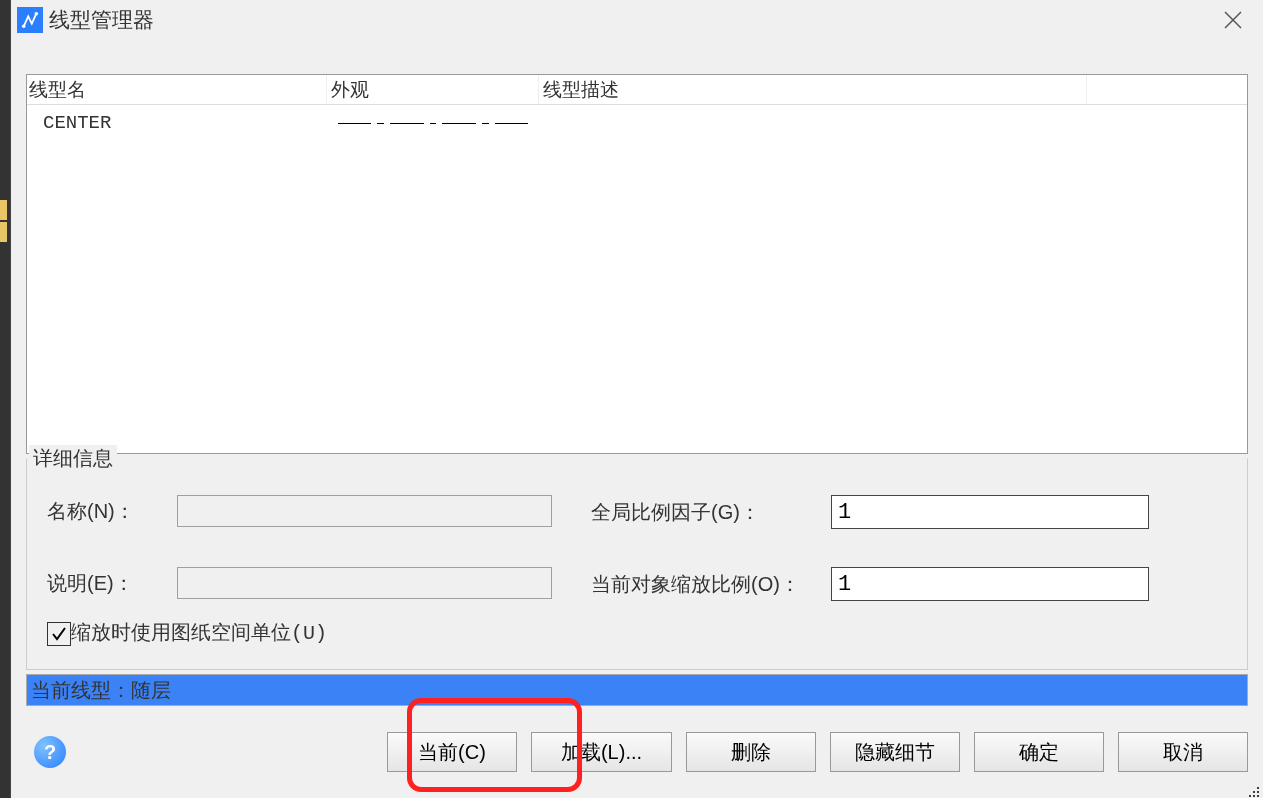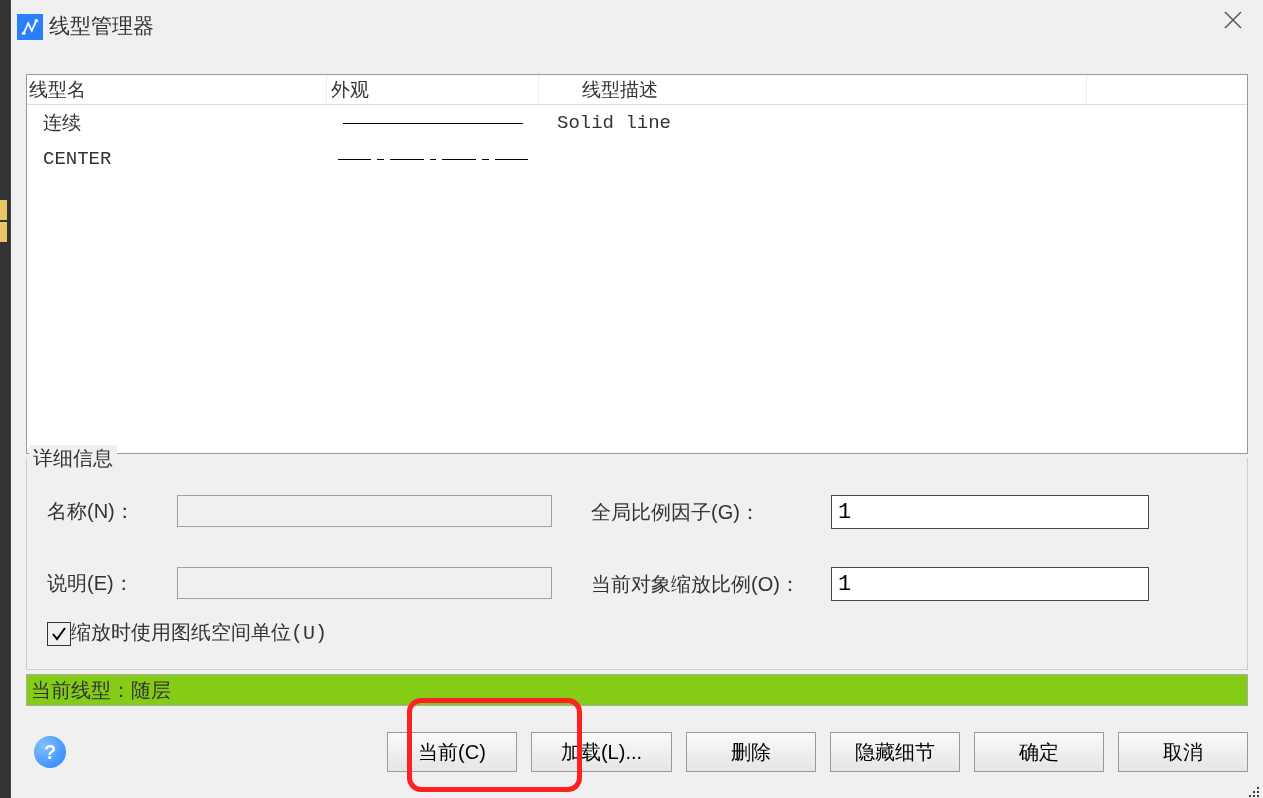--- a/index.html
+++ b/index.html
@@ -34,21 +34,21 @@
     }
     .left-edge::after {
       content: '';
       position: absolute;
       top: 222px; left: 0; width: 7px; height: 20px;
       background: #e8c565;
     }
     .titlebar {
       height: 40px;
       display: flex;
-      align-items: flex-end;
+      align-items: center;
       padding-left: 6px;
       position: relative;
     }
     .app-icon {
       width: 26px; height: 26px;
       background: #2a7fff;
       display: flex;
       align-items: center;
       justify-content: center;
     }
@@ -79,21 +79,21 @@
       font-family: "SimSun", "Courier New", monospace;
     }
     .table-header {
       display: flex;
       height: 30px;
       border-bottom: 1px solid #ddd;
       color: #333;
     }
     .col-name { width: 300px; padding-left: 2px; border-right: 1px solid #eee; display: flex; align-items: center; }
     .col-app { width: 212px; padding-left: 4px; border-right: 1px solid #eee; display: flex; align-items: center; }
-    .col-desc { flex: 1; padding-left: 4px; border-right: 1px solid #eee; display: flex; align-items: center; margin-left: 39px; }
+    .col-desc { flex: 1; padding-left: 4px; border-right: 1px solid #eee; display: flex; align-items: center; }
     .col-spare { width: 160px; }
     .table-row {
       display: flex; height: 36px; align-items: center;
     }
     .row-name { width: 300px; padding-left: 16px; }
     .row-app { width: 212px; display: flex; align-items: center; justify-content: center; }
     .row-desc { flex: 1; padding-left: 18px; font-family: "Courier New", monospace; }
     .line-solid { width: 180px; border-top: 1.5px solid #000; }
     .line-center {
       width: 190px;
@@ -154,21 +154,21 @@
       display: flex; align-items: center; justify-content: center;
     }
     .checkbox svg { width: 18px; height: 18px; }
     .status-bar {
       position: absolute;
       top: 600px; left: 0; right: 0;
       border: 1px solid #aaa;
       height: 32px;
       padding-left: 4px;
       line-height: 30px;
-      background: #84cc16;
+      background: #3b82f6;
       font-size: 20px;
     }
     .button-row {
       position: absolute;
       left: 0; right: 0;
       top: 656px;
       height: 44px;
       display: flex;
       align-items: center;
     }
@@ -230,27 +230,20 @@
     </div>
   </div>
 
   <div class="content">
     <div class="linetype-table">
       <div class="table-header">
         <div class="col-name">线型名</div>
         <div class="col-app">外观</div>
         <div class="col-desc">线型描述</div>
         <div class="col-spare"></div>
-      </div>
-      <div class="table-row">
-        <div class="row-name">连续</div>
-        <div class="row-app">
-            <div class="line-solid"></div>
-          </div>
-        <div class="row-desc">Solid line</div>
       </div>
       <div class="table-row">
         <div class="row-name">CENTER</div>
         <div class="row-app">
           <div class="line-center">
             <span class="dash-l"></span>
               <span class="dash-s"></span>
             <span class="dash-l"></span>
               <span class="dash-s"></span>
             <span class="dash-l"></span>

